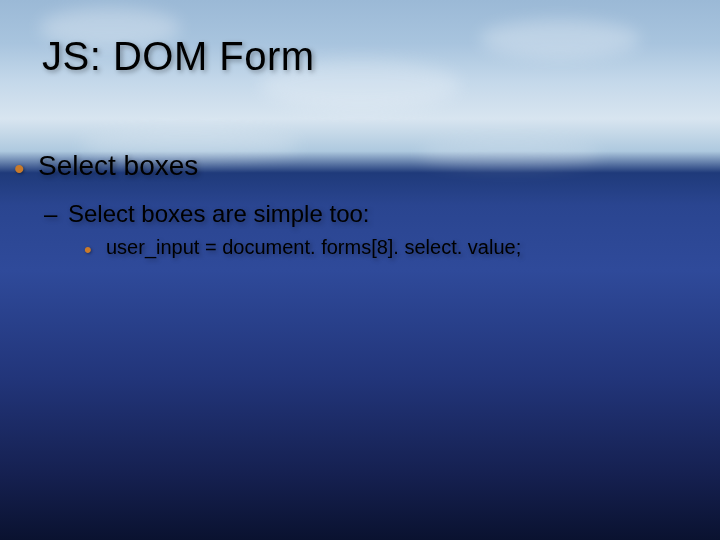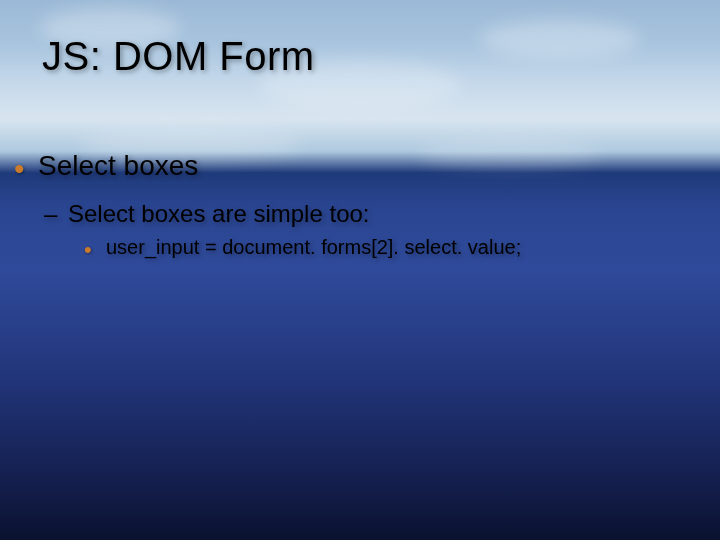--- a/index.html
+++ b/index.html
@@ -120,16 +120,16 @@
 <div class="cloud c4"></div>
 <div class="cloud c5"></div>
 
 <div class="slide">
   <div class="title">JS: DOM Form</div>
 
   <div class="content">
     <div class="lvl1">Select boxes</div>
 
     <div class="lvl2">Select boxes are simple too:</div>
-    <div class="lvl3">user_input = document. forms[2]. select. value;</div>
+    <div class="lvl3">user_input = document. forms[8]. select. value;</div>
 
   </div>
 </div>
 
 </body></html>

